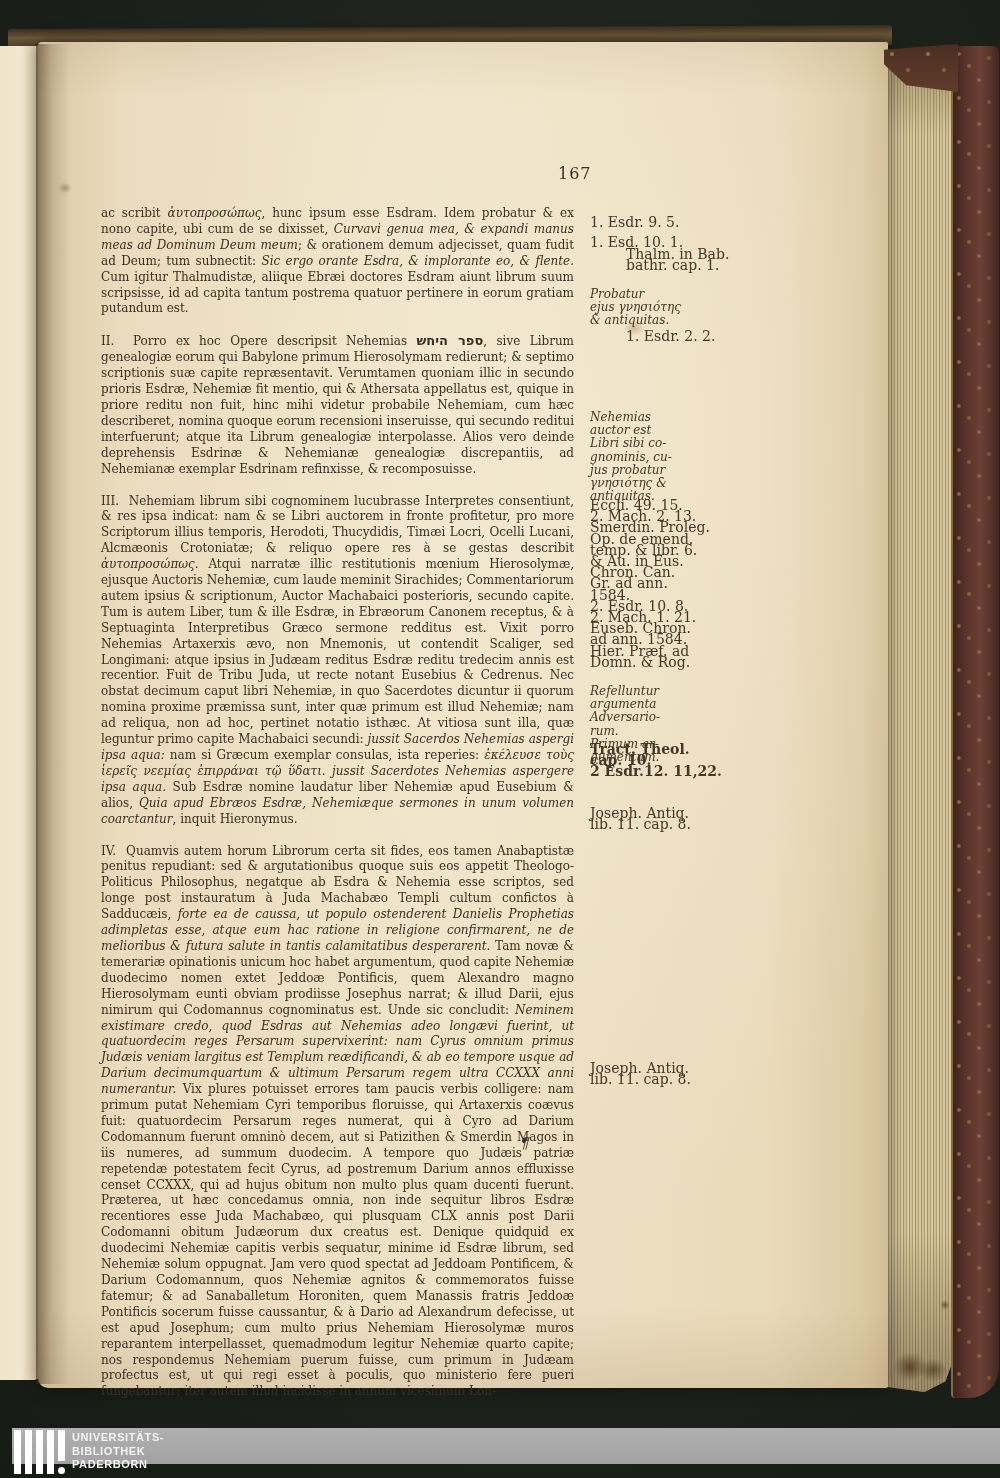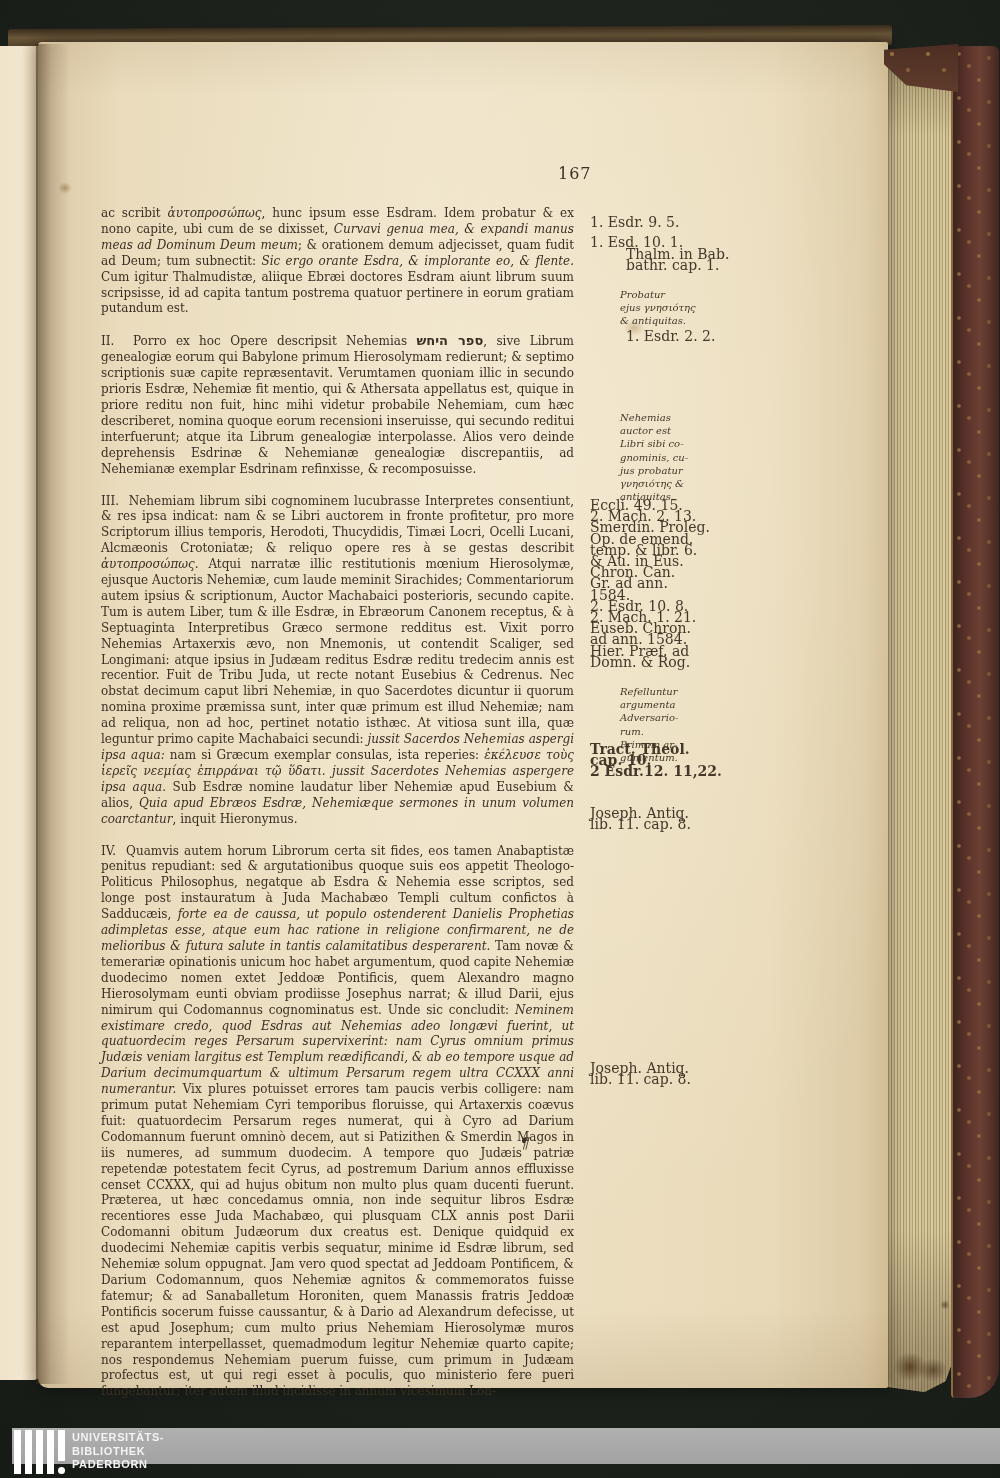--- a/index.html
+++ b/index.html
@@ -82,21 +82,21 @@
   .text-block{
     position:absolute;left:47px;top:148px;width:505px;
     font-size:12px;line-height:15.9px;color:#3b2f24;text-align:justify;
   }
   .para{margin:16px;}
   .seg-i{font-style:italic;}
   .seg-g{font-style:italic;}
   .seg-h{font-family:"DejaVu Sans",sans-serif;font-weight:600;font-size:13px;}
   .margin-notes{position:absolute;left:552px;top:0;width:104px;color:#453729;}
   .margin-note{position:absolute;left:0;width:104px;font-size:14px;line-height:11.2px;}
-  .margin-note.big{font-size:10px;line-height:13.2px;margin-left:30px;}
+  .margin-note.big{font-size:12px;line-height:13.2px;}
   .mn-line{white-space:nowrap;}
   .mn-line.it{font-style:italic;}
   .catch-mark{
     position:absolute;left:482px;top:1092px;font-size:15px;color:#3b2f24;
     font-style:italic;transform:rotate(4deg);
   }
   
   .wm-band{
     position:absolute;left:12px;top:1428px;width:1000px;height:36px;z-index:6;
     background:linear-gradient(180deg,#b0b0b0 0%,#a2a2a2 100%);

